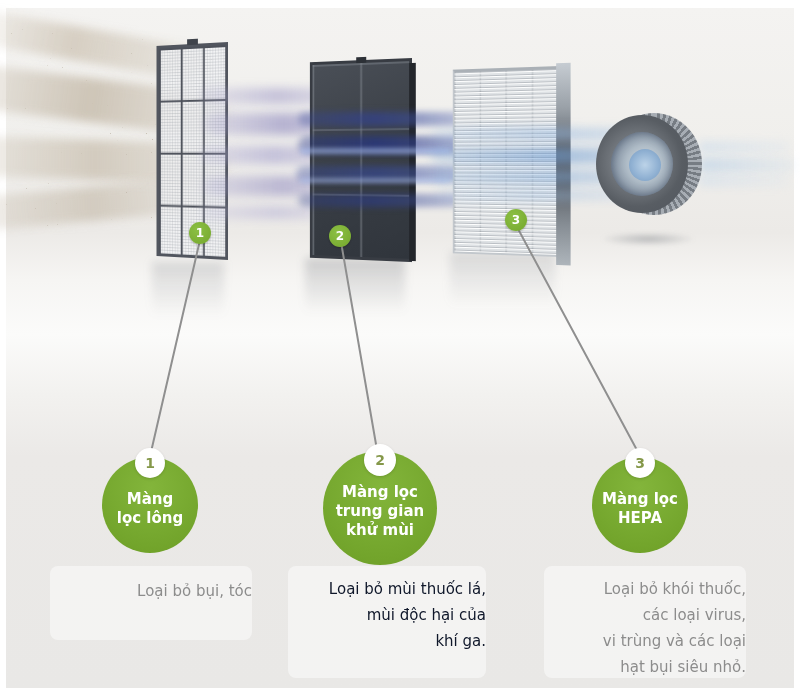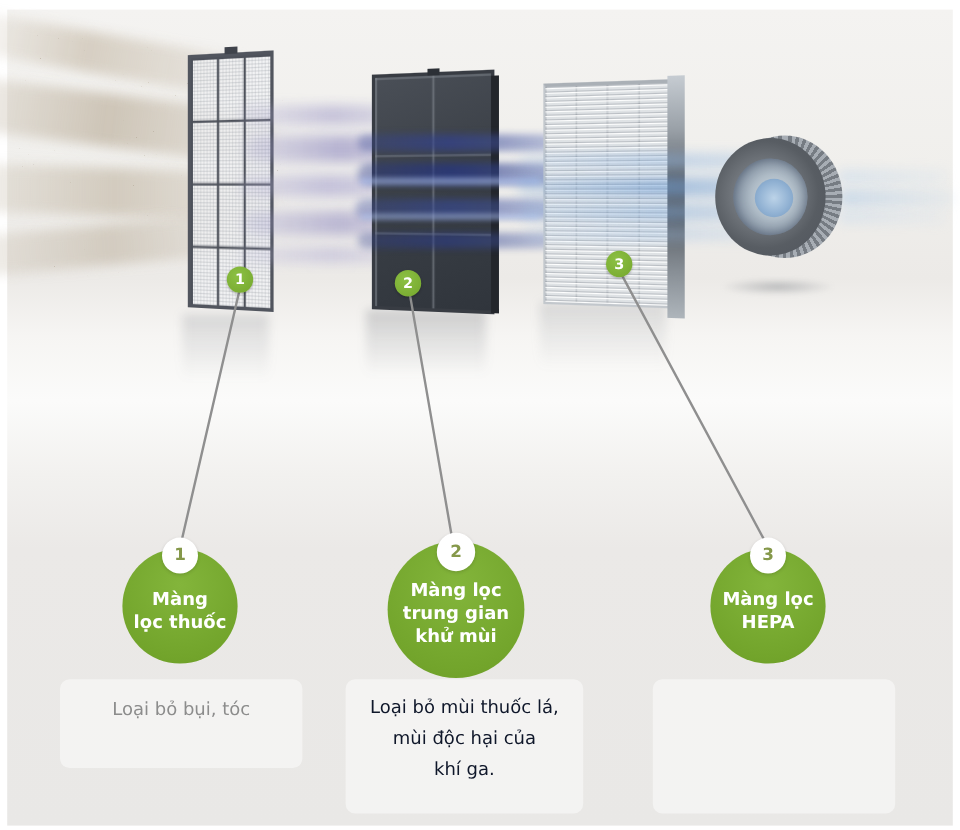--- a/index.html
+++ b/index.html
@@ -64,21 +64,21 @@
 
   
   .circle{position:absolute;border-radius:50%;z-index:10;text-align:center;color:#fff;}
   .circle .badge{position:absolute;left:50%;transform:translateX(-50%);
     background:#fff;border-radius:50%;display:flex;align-items:center;justify-content:center;
     font-weight:bold;box-shadow:0 1px 3px rgba(0,0,0,.15);}
   .circle .title{position:relative;width:100%;font-weight:600;font-size:15px;line-height:19px;}
 
   
   .descbox{position:absolute;z-index:10;background:rgba(255,255,255,.48);border-radius:8px;}
-  .desc{position:absolute;z-index:11;text-align:center;font-size:15px;line-height:26px;}
+  .desc{position:absolute;z-index:11;text-align:right;font-size:15px;line-height:26px;}
 </style>
 </head>
 <body>
 
 <div class="stage">
   <div class="scene"></div>
 
   <div class="streak" style="left:-40px;top:28px;width:250px;height:34px;transform:rotate(10deg);background:linear-gradient(90deg,rgba(200,190,174,0) 0%,rgba(186,172,150,.50) 45%,rgba(200,190,175,.18) 100%);"></div>
   <div class="streak" style="left:-50px;top:78px;width:280px;height:44px;transform:rotate(7deg);background:linear-gradient(90deg,rgba(195,184,166,.12) 0%,rgba(176,161,138,.55) 50%,rgba(205,196,182,.2) 100%);"></div>
   <div class="streak" style="left:-40px;top:140px;width:270px;height:40px;transform:rotate(2deg);background:linear-gradient(90deg,rgba(198,188,170,.15) 0%,rgba(182,168,146,.5) 50%,rgba(208,199,185,.18) 100%);"></div>
@@ -162,21 +162,21 @@
   <div class="marker" style="left:505px;top:209px;background:radial-gradient(circle at 40% 35%,#8cc044,#74a62c);">
     <span>3</span>
   </div>
 
   <div class="circle" style="left:102px;top:457px;width:96px;height:96px;background:radial-gradient(circle at 50% 32%,#83b53b,#72a42b 75%,#6a9b26);">
     <div class="badge" style="top:-9px;width:30px;height:30px;font-size:14px;color:#85984a;">
       <span>1</span>
     </div>
     <div class="title" style="margin-top:33px;">
       <div>Màng</div>
-      <div>lọc thuốc</div>
+      <div>lọc lông</div>
     </div>
   </div>
 
   <div class="circle" style="left:323px;top:451px;width:114px;height:114px;background:radial-gradient(circle at 50% 32%,#83b53b,#72a42b 75%,#6a9b26);">
     <div class="badge" style="top:-7px;width:32px;height:32px;font-size:14px;color:#85984a;">
       <span>2</span>
     </div>
     <div class="title" style="margin-top:32px;">
       <div>Màng lọc</div>
       <div>trung gian</div>
@@ -200,13 +200,19 @@
   </div>
 
   <div class="descbox" style="left:288px;top:566px;width:198px;height:112px;"></div>
   <div class="desc" style="left:288px;top:576px;width:198px;color:#0f172a;">
     <div>Loại bỏ mùi thuốc lá,</div>
     <div>mùi độc hại của</div>
     <div>khí ga.</div>
   </div>
 
   <div class="descbox" style="left:544px;top:566px;width:202px;height:112px;"></div>
+  <div class="desc" style="left:544px;top:576px;width:202px;color:#8c8c8c;">
+    <div>Loại bỏ khói thuốc,</div>
+    <div>các loại virus,</div>
+    <div>vi trùng và các loại</div>
+    <div>hạt bụi siêu nhỏ.</div>
+  </div>
 </div>
 
 </body></html>

